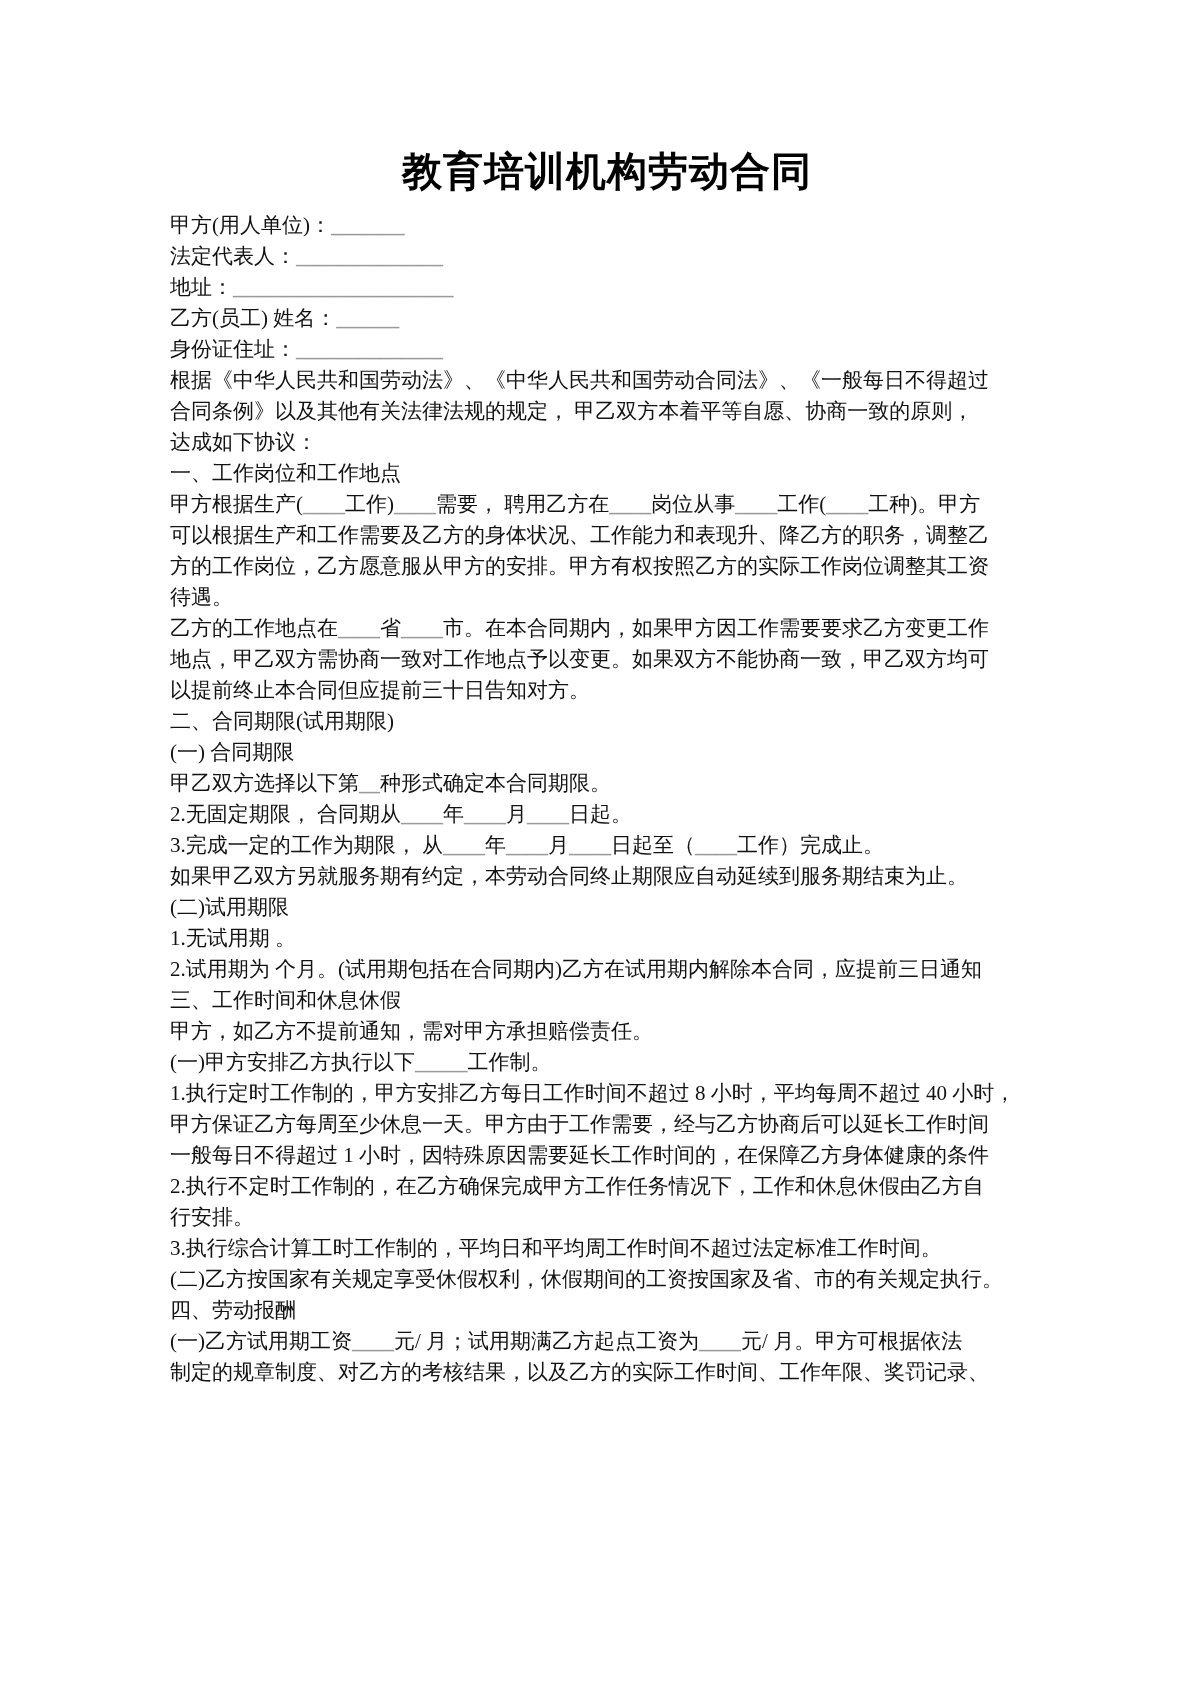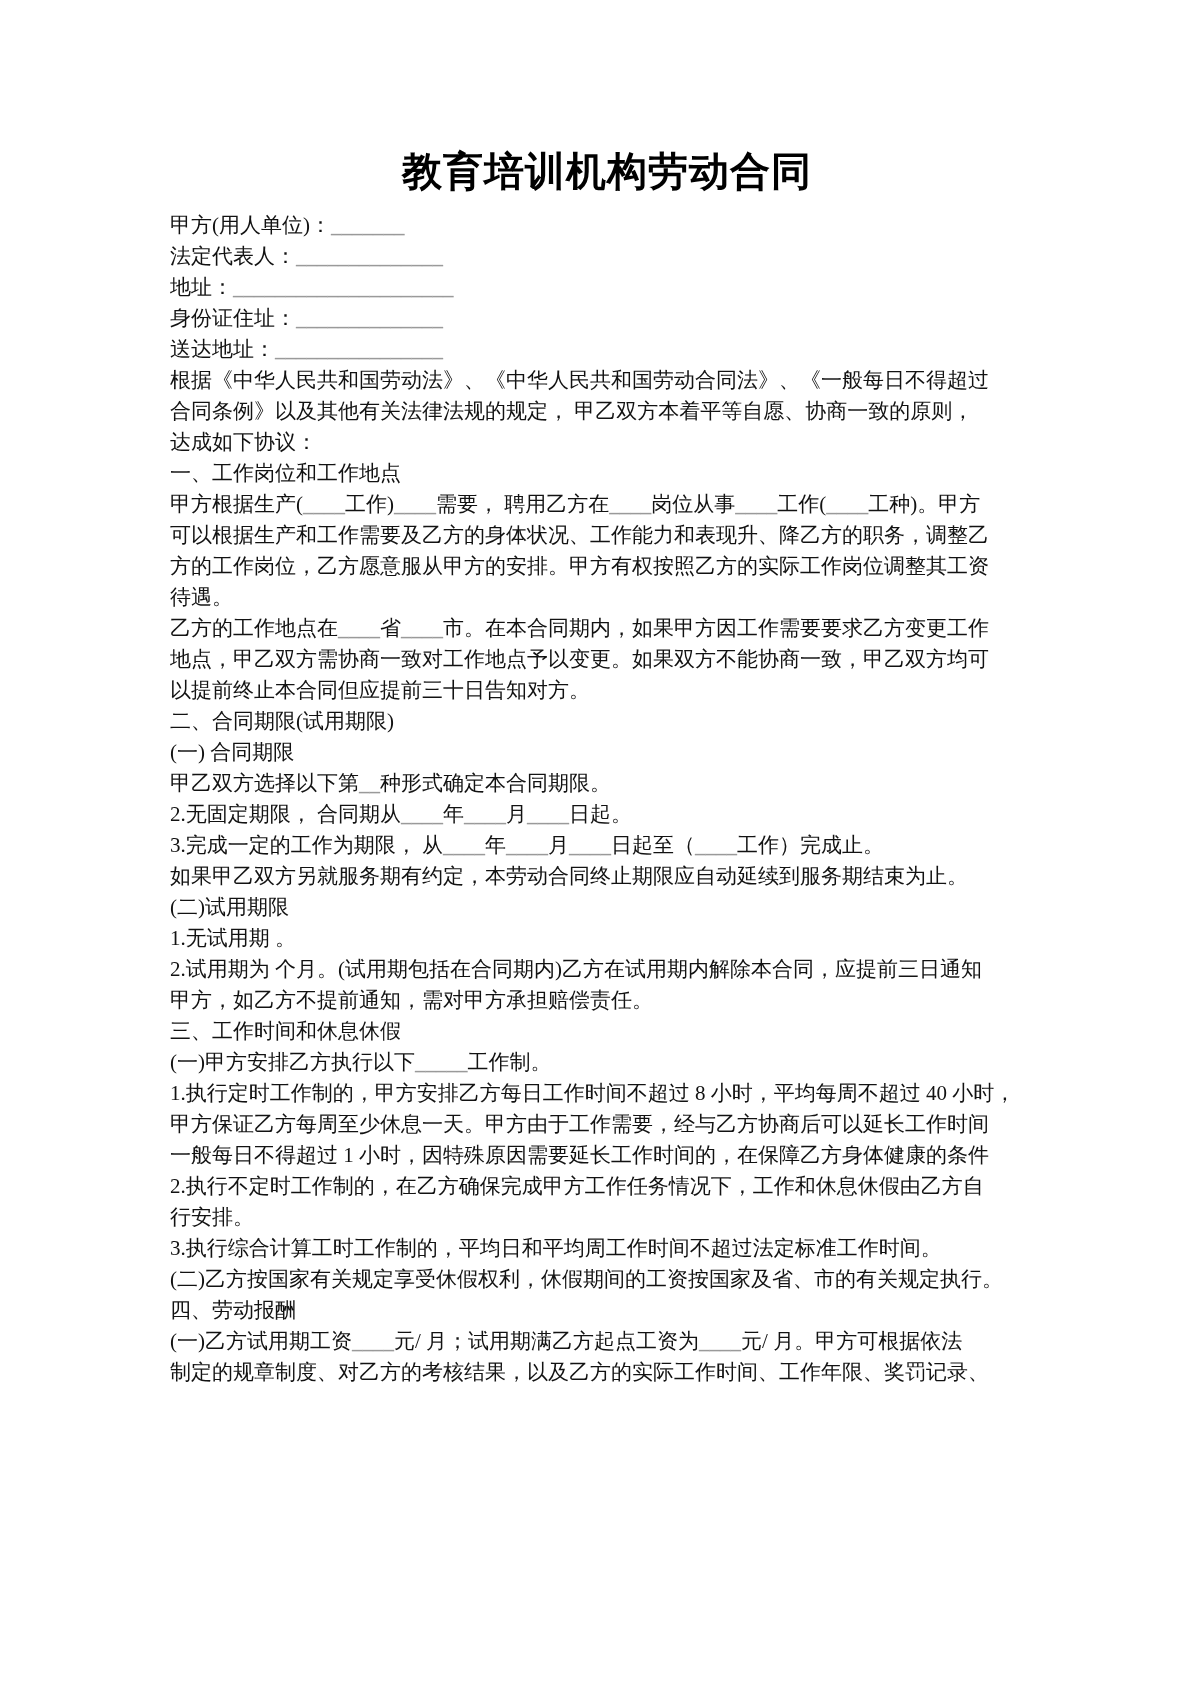--- a/index.html
+++ b/index.html
@@ -44,44 +44,44 @@
 </head>
 <body>
 
 <div class="page">
   <div class="content">
     <h1 class="doc-title">教育培训机构劳动合同</h1>
     <div>
         <div class="doc-line">甲方(用人单位)：<span class="blank">_______</span></div>
         <div class="doc-line">法定代表人：<span class="blank">______________</span></div>
         <div class="doc-line">地址：<span class="blank">_____________________</span></div>
+        <div class="doc-line">乙方(员工) 姓名：<span class="blank">______</span></div>
         <div class="doc-line">身份证住址：<span class="blank">______________</span></div>
-        <div class="doc-line">送达地址：<span class="blank">________________</span></div>
         <div class="doc-line">根据《中华人民共和国劳动法》、《中华人民共和国劳动合同法》、《一般每日不得超过</div>
         <div class="doc-line">合同条例》以及其他有关法律法规的规定， 甲乙双方本着平等自愿、协商一致的原则，</div>
         <div class="doc-line">达成如下协议：</div>
         <div class="doc-line">一、工作岗位和工作地点</div>
         <div class="doc-line">甲方根据生产(<span class="blank">____</span>工作)<span class="blank">____</span>需要， 聘用乙方在<span class="blank">____</span>岗位从事<span class="blank">____</span>工作(<span class="blank">____</span>工种)。甲方</div>
         <div class="doc-line">可以根据生产和工作需要及乙方的身体状况、工作能力和表现升、降乙方的职务，调整乙</div>
         <div class="doc-line">方的工作岗位，乙方愿意服从甲方的安排。甲方有权按照乙方的实际工作岗位调整其工资</div>
         <div class="doc-line">待遇。</div>
         <div class="doc-line">乙方的工作地点在<span class="blank">____</span>省<span class="blank">____</span>市。在本合同期内，如果甲方因工作需要要求乙方变更工作</div>
         <div class="doc-line">地点，甲乙双方需协商一致对工作地点予以变更。如果双方不能协商一致，甲乙双方均可</div>
         <div class="doc-line">以提前终止本合同但应提前三十日告知对方。</div>
         <div class="doc-line">二、合同期限(试用期限)</div>
         <div class="doc-line">(一) 合同期限</div>
         <div class="doc-line">甲乙双方选择以下第<span class="blank">__</span>种形式确定本合同期限。</div>
         <div class="doc-line">2.无固定期限， 合同期从<span class="blank">____</span>年<span class="blank">____</span>月<span class="blank">____</span>日起。</div>
         <div class="doc-line">3.完成一定的工作为期限， 从<span class="blank">____</span>年<span class="blank">____</span>月<span class="blank">____</span>日起至（<span class="blank">____</span>工作）完成止。</div>
         <div class="doc-line">如果甲乙双方另就服务期有约定，本劳动合同终止期限应自动延续到服务期结束为止。</div>
         <div class="doc-line">(二)试用期限</div>
         <div class="doc-line">1.无试用期 。</div>
         <div class="doc-line">2.试用期为 个月。(试用期包括在合同期内)乙方在试用期内解除本合同，应提前三日通知</div>
+        <div class="doc-line">三、工作时间和休息休假</div>
         <div class="doc-line">甲方，如乙方不提前通知，需对甲方承担赔偿责任。</div>
-        <div class="doc-line">三、工作时间和休息休假</div>
         <div class="doc-line">(一)甲方安排乙方执行以下<span class="blank">_____</span>工作制。</div>
         <div class="doc-line">1.执行定时工作制的，甲方安排乙方每日工作时间不超过 8 小时，平均每周不超过 40 小时，</div>
         <div class="doc-line">甲方保证乙方每周至少休息一天。甲方由于工作需要，经与乙方协商后可以延长工作时间</div>
         <div class="doc-line">一般每日不得超过 1 小时，因特殊原因需要延长工作时间的，在保障乙方身体健康的条件</div>
         <div class="doc-line">2.执行不定时工作制的，在乙方确保完成甲方工作任务情况下，工作和休息休假由乙方自</div>
         <div class="doc-line">行安排。</div>
         <div class="doc-line">3.执行综合计算工时工作制的，平均日和平均周工作时间不超过法定标准工作时间。</div>
         <div class="doc-line">(二)乙方按国家有关规定享受休假权利，休假期间的工资按国家及省、市的有关规定执行。</div>
         <div class="doc-line">四、劳动报酬</div>
         <div class="doc-line">(一)乙方试用期工资<span class="blank">____</span>元/ 月；试用期满乙方起点工资为<span class="blank">____</span>元/ 月。甲方可根据依法</div>

